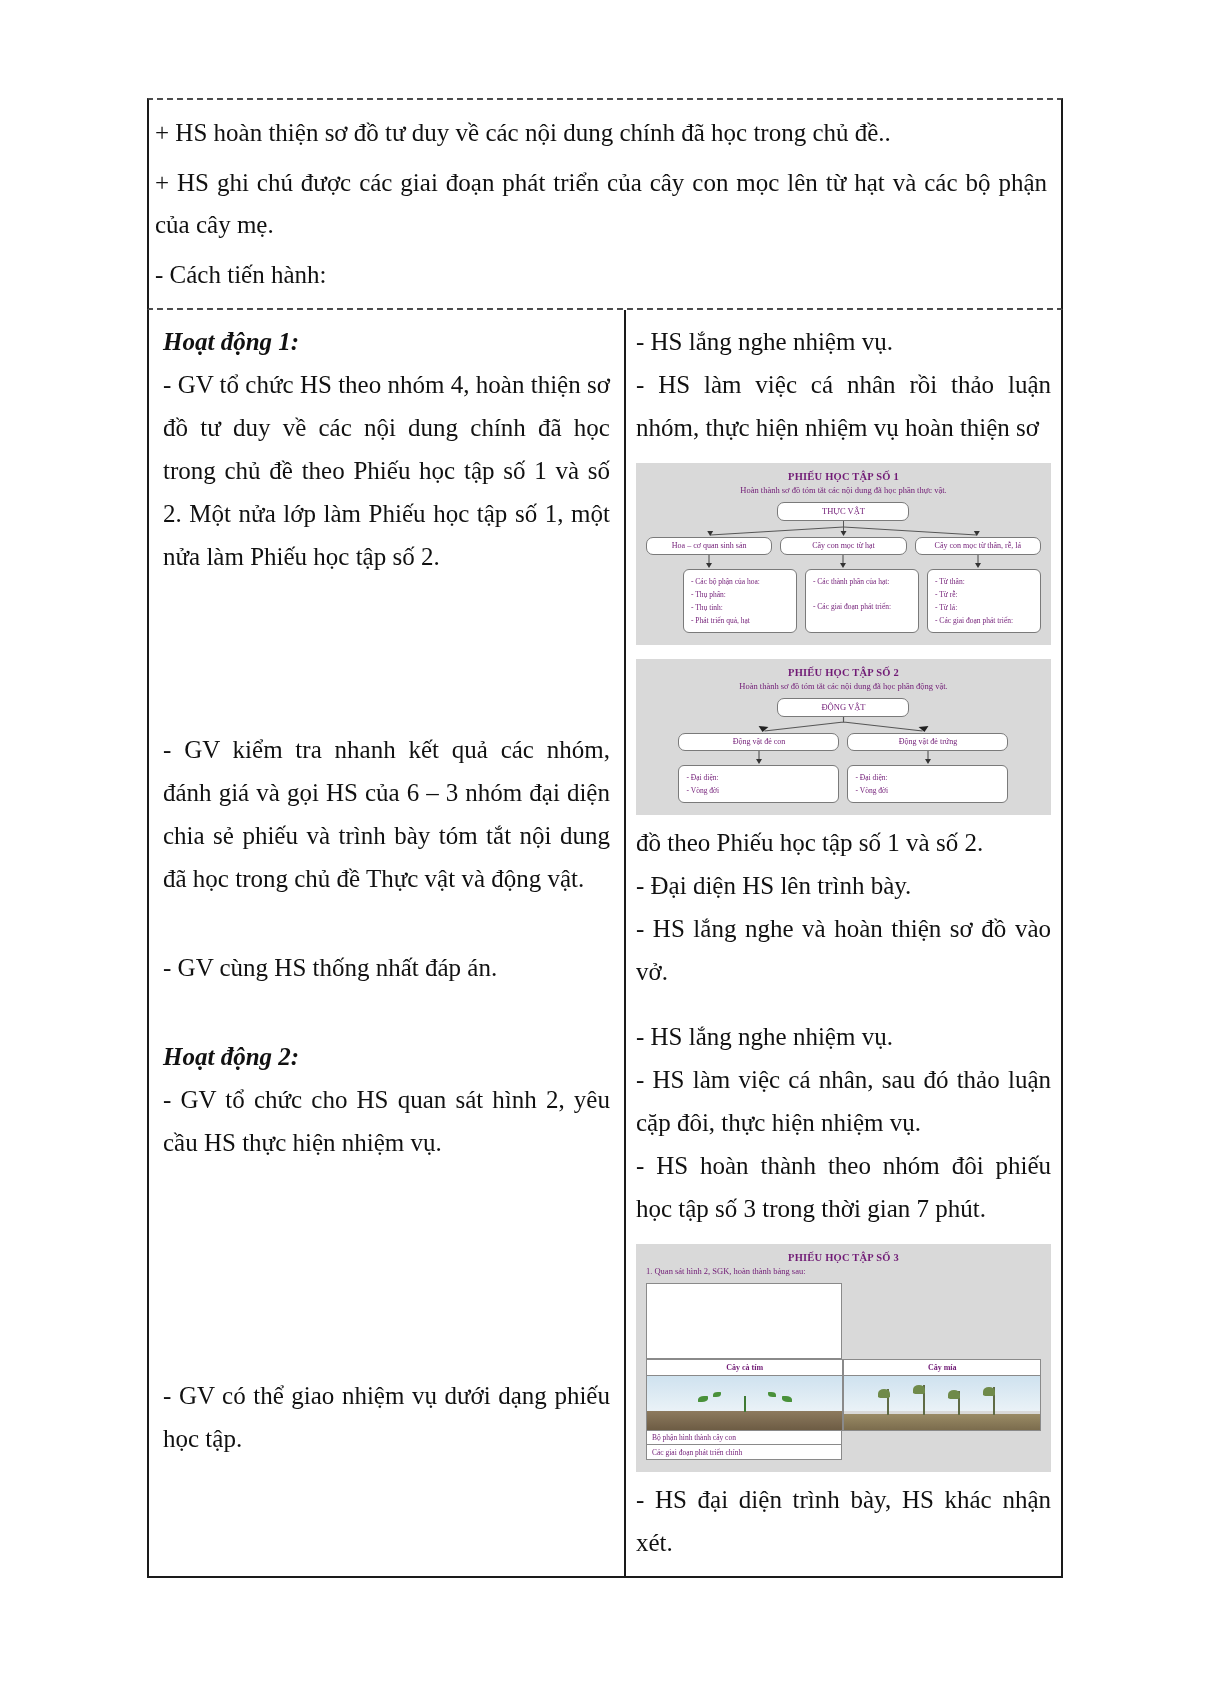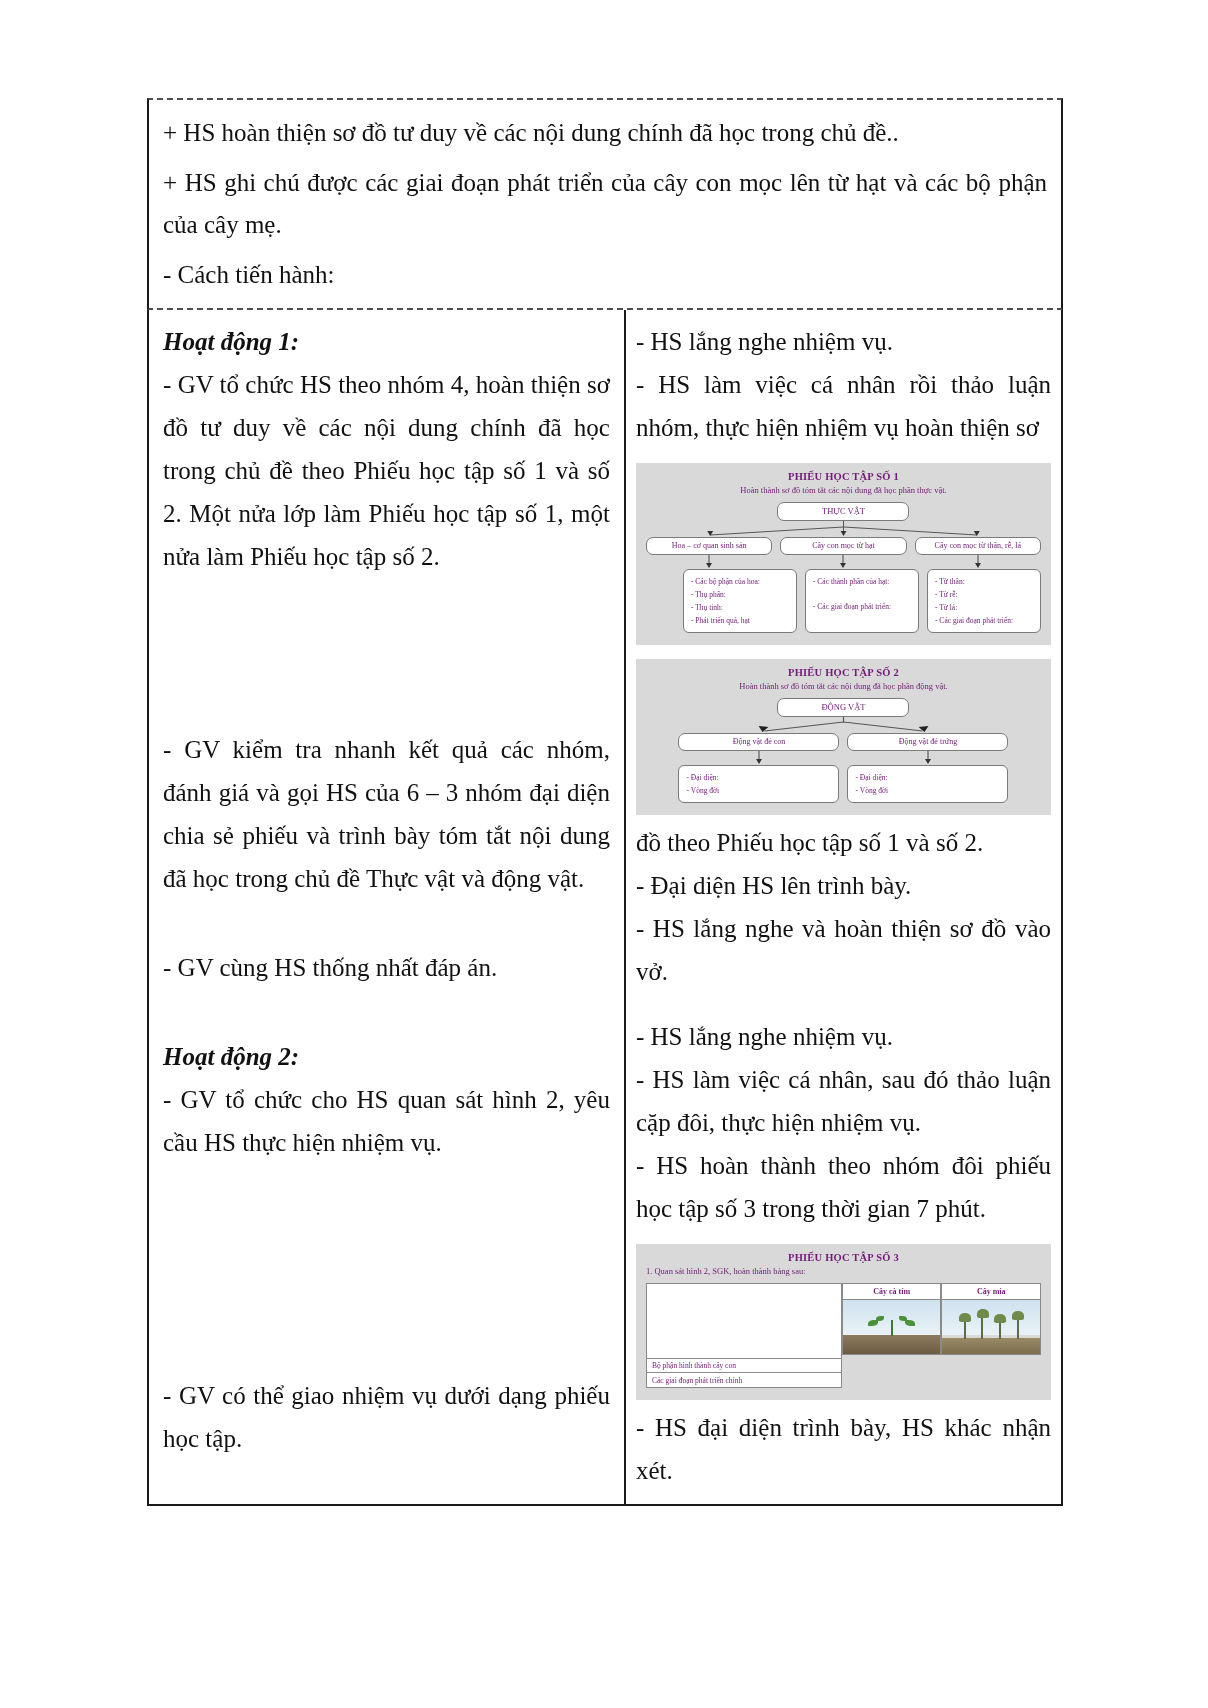--- a/index.html
+++ b/index.html
@@ -18,21 +18,21 @@
     left: 147px; top: 98px;
     width: 916px;
   }
 
   
   .intro {
     border-top: 2px dashed #4d4d4d;
     border-bottom: 2px dashed #4d4d4d;
     border-left: 2px solid #1a1a1a;
     border-right: 2px solid #1a1a1a;
-    padding: 12px 14px 10px 14px;
+    padding: 12px 14px 10px 6px;
   }
   .intro p {
     margin: 0 0 8px 0;
     font-size: 25px;
     line-height: 1.68;
     text-align: justify;
   }
   .intro p:last-child { margin-bottom: 2px; }
 
   
@@ -150,20 +150,21 @@
 
   
   .ws2 .row-nodes,
   .ws2 .detail-row,
   .ws2 .arrow-row { width: 330px; margin-left: auto; margin-right: auto; }
 
   
   .ws3-table {
     display: flex;
     margin-top: 6px;
+    flex-direction: column;
   }
   .ws3-left {
     width: 196px;
     display: flex;
     flex-direction: column;
   }
   .ws3-cell {
     background: #fff;
     border: 1px solid #8a8a8a;
     font-size: 7.5px;

